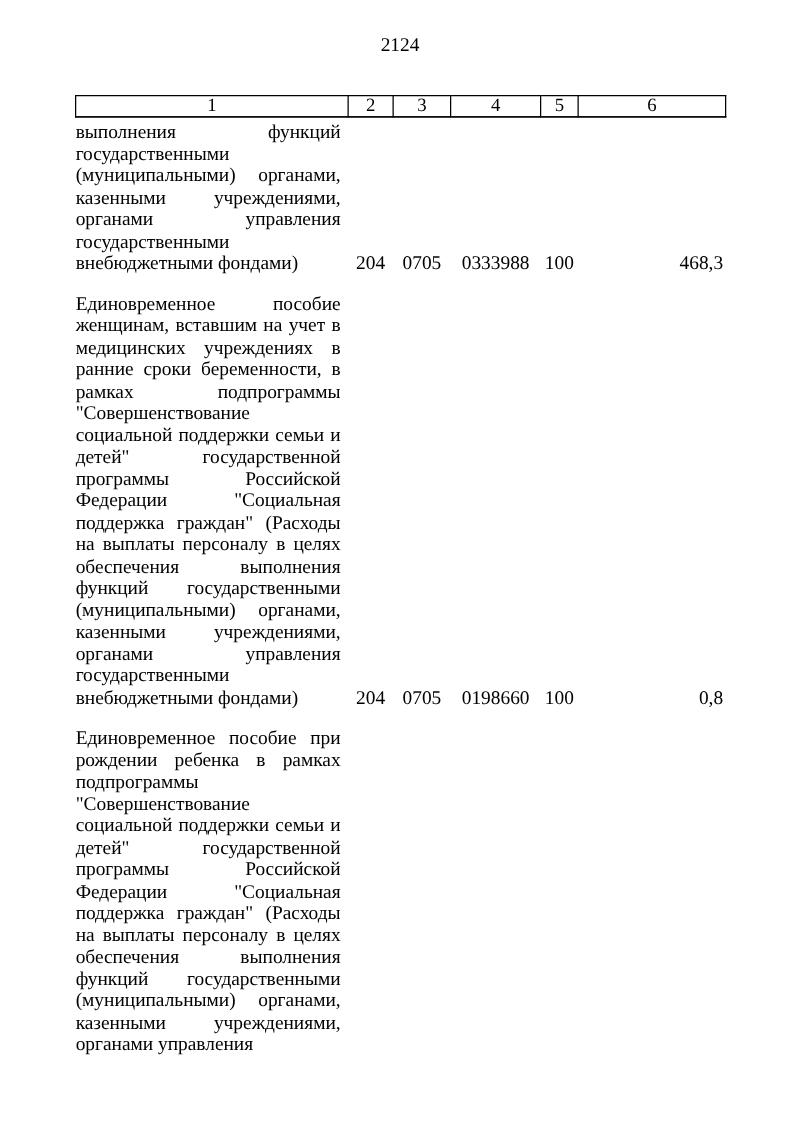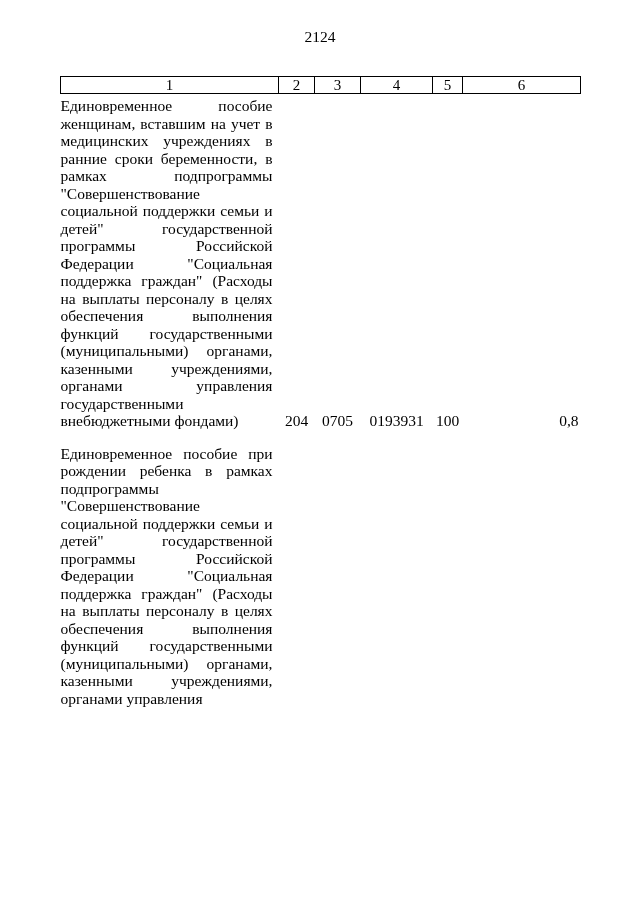--- a/index.html
+++ b/index.html
@@ -65,24 +65,32 @@
       <td>1</td>
       <td>2</td>
       <td>3</td>
       <td>4</td>
       <td>5</td>
       <td>6</td>
     </tr>
   </thead>
   <tbody>
     <tr>
+      <td class="c1">выполнения функций государственными (муниципальными) органами, казенными учреждениями, органами управления государственными внебюджетными фондами)</td>
+      <td class="c2">204</td>
+      <td class="c3">0705</td>
+      <td class="c4">0333988</td>
+      <td class="c5">100</td>
+      <td class="c6">468,3</td>
+    </tr>
+    <tr>
       <td class="c1">Единовременное пособие женщинам, вставшим на учет в медицинских учреждениях в ранние сроки беременности, в рамках подпрограммы "Совершенствование социальной поддержки семьи и детей" государственной программы Российской Федерации "Социальная поддержка граждан" (Расходы на выплаты персоналу в целях обеспечения выполнения функций государственными (муниципальными) органами, казенными учреждениями, органами управления государственными внебюджетными фондами)</td>
       <td class="c2">204</td>
       <td class="c3">0705</td>
-      <td class="c4">0193931</td>
+      <td class="c4">0198660</td>
       <td class="c5">100</td>
       <td class="c6">0,8</td>
     </tr>
     <tr>
       <td class="c1">Единовременное пособие при рождении ребенка в рамках подпрограммы "Совершенствование социальной поддержки семьи и детей" государственной программы Российской Федерации "Социальная поддержка граждан" (Расходы на выплаты персоналу в целях обеспечения выполнения функций государственными (муниципальными) органами, казенными учреждениями, органами управления</td>
       <td class="c2"></td>
       <td class="c3"></td>
       <td class="c4"></td>
       <td class="c5"></td>
       <td class="c6"></td>

